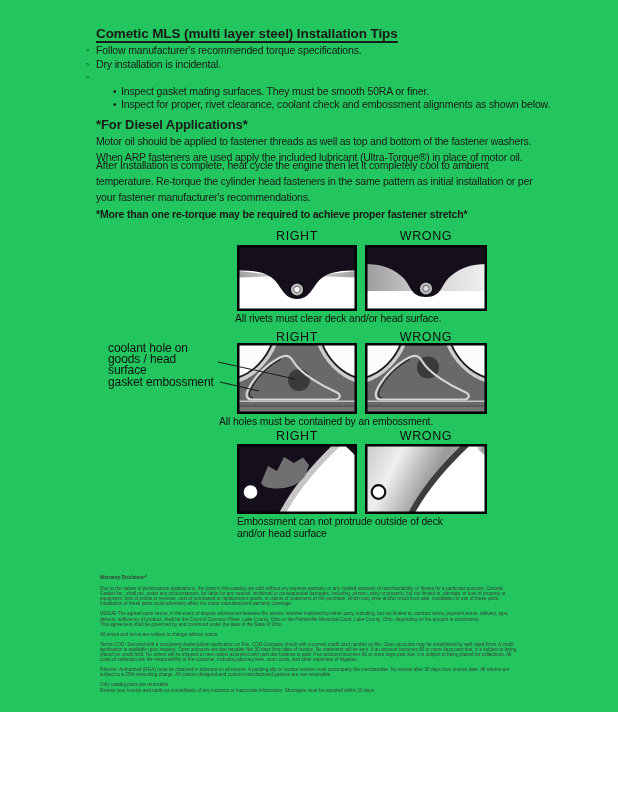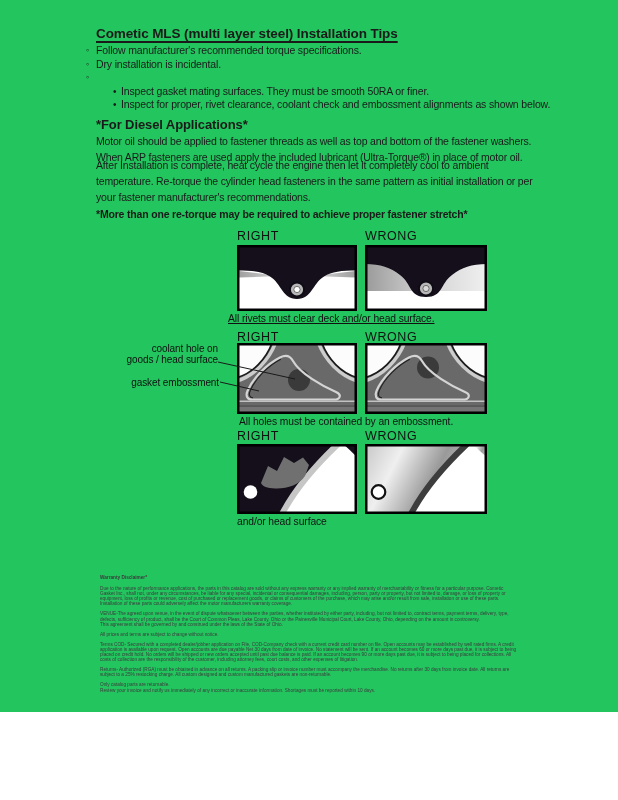--- a/index.html
+++ b/index.html
@@ -16,24 +16,24 @@
   .b{display:flex;align-items:flex-start;height:13.6px;line-height:13.6px;}
   .b .m1{width:10px;font-size:9px;line-height:13.6px;}
   .b.sub{margin-left:27px;}
   .b .m2{width:8px;font-size:10px;line-height:13.2px;}
   .h2{left:96px;top:117px;font-size:13px;font-weight:bold;letter-spacing:-0.1px;}
   .para{left:96px;width:452px;font-size:10.5px;line-height:16px;letter-spacing:-0.18px;}
   .p1{top:133px;}
   .p2{top:157px;}
   .p3{top:206px;font-weight:bold;}
   
-  .dglabel{font-size:12.5px;letter-spacing:0.6px;text-align:left;width:120px;color:#111;}
+  .dglabel{font-size:12.5px;letter-spacing:0.6px;text-align:center;width:120px;color:#111;}
   .caption{font-size:10.3px;letter-spacing:-0.1px;color:#111;line-height:12.3px;}
   .panel{display:block;}
-  .sidelabel{font-size:10px;line-height:11px;text-align:right;color:#111;letter-spacing:-0.1px;}
+  .sidelabel{font-size:12px;line-height:11px;color:#111;letter-spacing:-0.1px;}
   
   .legal{left:100px;top:575px;width:419px;font-size:4.7px;line-height:5.1px;color:#3c3c3c;
          letter-spacing:0;}
   .legal .lh{font-weight:bold;margin-bottom:6px;}
   .legal p{margin:0 0 5px 0;}
   .footer-code{left:389px;top:761px;font-size:10px;color:#2b2b2b;letter-spacing:0.3px;}
 </style>
 </head>
 <body>
 
@@ -100,21 +100,21 @@
       </linearGradient>
     </defs>
     <rect x="0" y="0" width="122" height="66" fill="#ffffff"></rect>
     <rect x="2" y="19" width="118" height="27" fill="url(#gw1)"></rect>
     <path d="M0,0 H122 V19 C106,19 97,22.5 87,30 C75,39 78,52 61,52 C44,52 47,39 35,30 C25,22.5 16,19 0,19 Z" fill="#140f1b"></path>
     <circle cx="61" cy="43.5" r="7" fill="#b8b8b8" stroke="#0e0b14" stroke-width="1.8"></circle>
     <circle cx="61" cy="43.5" r="3.1" fill="#d8d8d8" stroke="#444444" stroke-width="0.7"></circle>
     <rect x="1.25" y="1.25" width="119.5" height="63.5" fill="none" stroke="#000000" stroke-width="2.5"></rect>
   </svg>
 
-  <div class="abs caption" style="left:228px;top:313px;text-decoration:underline;">All rivets must clear deck and/or head surface.</div>
+  <div class="abs caption" style="left:235px;top:313px;">All rivets must clear deck and/or head surface.</div>
 
   <div class="abs dglabel" style="left:237px;top:330px;">RIGHT</div>
   <div class="abs dglabel" style="left:365px;top:330px;width:122px;">WRONG</div>
 
   <div class="abs sidelabel" style="left:108px;top:343px;width:110px;">
     <div>coolant hole on</div>
     <div>goods / head surface</div>
   </div>
   <div class="abs sidelabel" style="left:108px;top:377px;width:111px;">gasket embossment</div>
 
@@ -150,21 +150,21 @@
     <path d="M86,0 C92,16 105.5,30 122,34.5" stroke="#1a1a1a" stroke-width="1.6" fill="none"></path>
     <rect x="2" y="57.5" width="118" height="1.5" fill="#c2c2c2"></rect>
     <rect x="2" y="62.5" width="118" height="1.3" fill="#4e4e4e"></rect>
     <rect x="2" y="63.8" width="118" height="5" fill="#747474"></rect>
     <circle cx="63" cy="24.5" r="11" fill="#3a3a3a"></circle>
     <path d="M16,56.5 C11,56.5 9.5,52.5 11.5,48 C17,35 31,21 44,14.5 C50,11.5 54.5,13.5 57,18 C64,30.5 86,43 100,49 C106,51.5 104.5,56.5 98,56.5 Z" fill="none" stroke="#d4d4d4" stroke-width="2.2"></path>
     <path d="M17,54.8 C13.5,54.8 12.5,51.5 14.3,47.5 C19.5,35.5 32.5,22.5 44.8,16.3" fill="none" stroke="#222222" stroke-width="1.1"></path>
     <rect x="1.25" y="1.25" width="119.5" height="68.5" fill="none" stroke="#000000" stroke-width="2.5"></rect>
   </svg>
 
-  <div class="abs caption" style="left:239px;top:416px;">All holes must be contained by an embossment.</div>
+  <div class="abs caption" style="left:219px;top:416px;">All holes must be contained by an embossment.</div>
 
   <div class="abs dglabel" style="left:237px;top:429px;">RIGHT</div>
   <div class="abs dglabel" style="left:365px;top:429px;width:122px;">WRONG</div>
 
   <svg class="abs panel" style="left:237px;top:444px;" width="120" height="70" viewBox="0 0 120 70">
     <rect x="0" y="0" width="120" height="70" fill="#ffffff"></rect>
     <path d="M0,0 L100,0 C80,20 58,44 45,70 L0,70 Z" fill="#140f1b"></path>
     <path d="M45,70 C59,43 81,19 101,0" stroke="#c6c6c6" stroke-width="6" fill="none"></path>
     <path d="M106,0 L120,0 L120,13 C115.5,8.5 110.5,4 106,0 Z" fill="#140f1b"></path>
     <path d="M24,39 L31,22 L40,27 L47,13 L57,19 L66,13.5 L72,21 L68,32 C62,41 50,45 38,44.5 C30,44 25.5,42.5 24,39 Z" fill="#707070"></path>
@@ -183,20 +183,21 @@
     </defs>
     <rect x="0" y="0" width="122" height="70" fill="#ffffff"></rect>
     <path d="M0,0 L101,0 C81,20 59,44 46,70 L0,70 Z" fill="url(#g3)"></path>
     <path d="M46,70 C60,43 82,19 102,0" stroke="#3d3d3d" stroke-width="6" fill="none"></path>
     <path d="M107,0 L122,0 L122,13 C116.5,8.5 111.5,4 107,0 Z" fill="url(#g3)"></path>
     <circle cx="13.5" cy="48" r="6.8" fill="#ffffff" stroke="#111111" stroke-width="2.2"></circle>
     <rect x="1.25" y="1.25" width="119.5" height="67.5" fill="none" stroke="#000000" stroke-width="2.5"></rect>
   </svg>
 
   <div class="abs caption" style="left:237px;top:516px;width:260px;">
+    <div>Embossment can not protrude outside of deck</div>
     <div>and/or head surface</div>
   </div>
 
   <div class="abs legal">
     <div class="lh">Warranty Disclaimer*</div>
     <p>Due to the nature of performance applications, the parts in this catalog are sold without any express warranty or any implied warranty of merchantability or fitness for a particular purpose.  Cometic Gasket Inc., shall not, under any circumstances, be liable for any special, incidental or consequential damages, including, person, party or property, but not limited to, damage, or loss of property or equipment, loss of profits or revenue, cost of purchased or replacement goods, or claims of customers of the purchase, which may arise and/or result from sale, installation or use of these parts.  Installation of these parts could adversely affect the motor manufacturers warranty coverage.</p>
     <p style="margin-bottom:0;"><span>VENUE-The agreed upon venue, in the event of dispute whatsoever between the parties, whether instituted by either party, including, but not limited to, contract terms, payment terms, delivery, type, defects, sufficiency of product, shall be the Court of Common Pleas, Lake County, Ohio or the Painesville Municipal Court, Lake County, Ohio, depending on the amount in controversy.</span></p>
     <p>This agreement shall be governed by and construed under the laws of the State of Ohio.</p>
     <p>All prices and terms are subject to change without notice.</p>
     <p>Terms COD- Secured with a completed dealer/jobber application on File, COD-Company check with a current credit card number on file.  Open accounts may be established by well rated firms.  A credit application is available upon request.  Open accounts are due payable Net 30 days from date of invoice.  No statement will be sent.  If an account becomes 60 or more days past due, it is subject to being placed on credit hold.  No orders will be shipped or new orders accepted until past due balance is paid.  If an account becomes 90 or more days past due, it is subject to being placed for collections.  All costs of collection are the responsibility of the customer, including attorney fees, court costs, and other expenses of litigation.</p>

